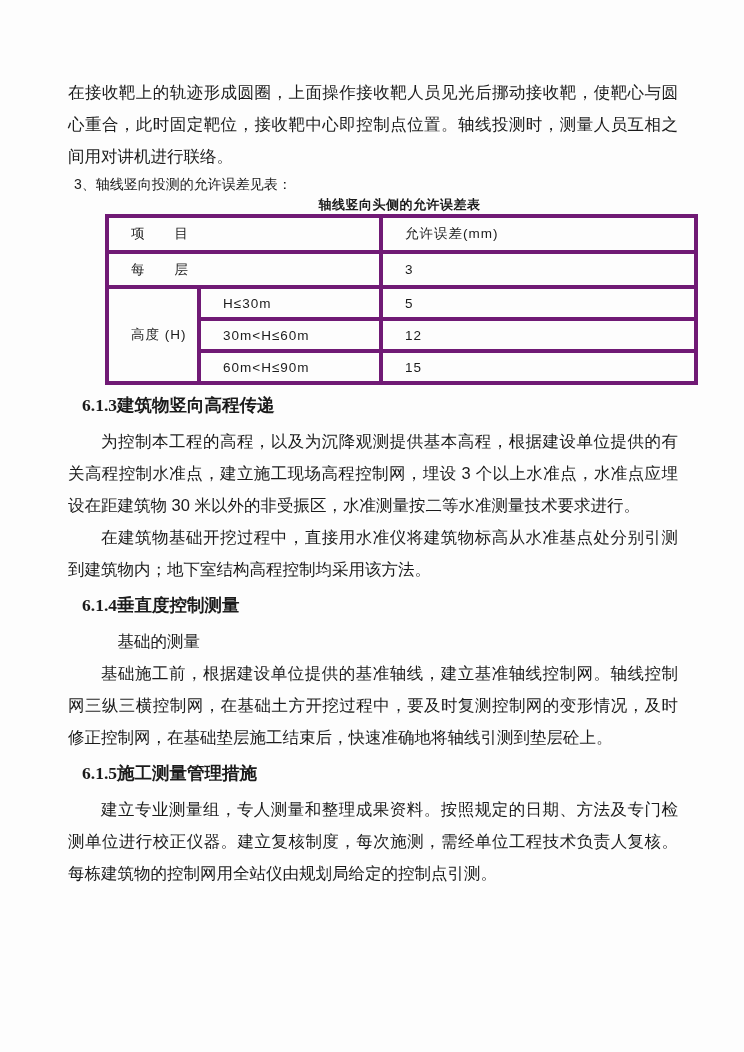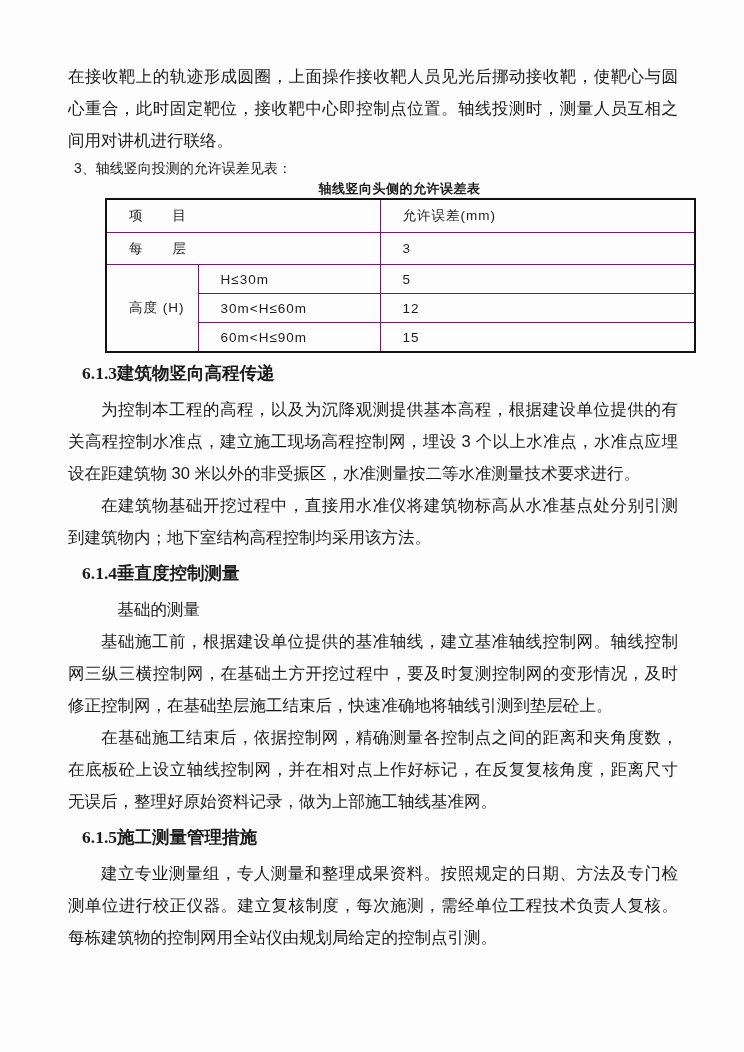--- a/index.html
+++ b/index.html
@@ -9,21 +9,21 @@
     height: 1052px;
     background: #fdfdfd;
     font-family: "Liberation Sans", sans-serif;
     color: #1b1b1b;
     overflow: hidden;
     margin: 0 auto;
   }
   .content {
     position: absolute;
     left: 68px;
-    top: 60px;
+    top: 76px;
     width: 610px;
   }
   p.body {
     font-size: 16.5px;
     line-height: 32px;
     text-align: justify;
     margin: 0;
   }
   p.indent { text-indent: 2em; }
   p.indent3 { text-indent: 3em; }
@@ -47,21 +47,21 @@
     letter-spacing: 0.5px;
   }
   table.tolerance {
     border-collapse: collapse;
     table-layout: fixed;
     width: 589px;
     margin-top: 2px;
     border: 2px solid #111;
   }
   table.tolerance td {
-    border: 1px solid #701a75;
+    border: 4px solid #701a75;
     font-size: 13.5px;
     padding: 0 4px 0 22px;
     vertical-align: middle;
     letter-spacing: 1px;
   }
   table.tolerance tr.r1 td { height: 32px; }
   table.tolerance tr.r2 td { height: 31px; }
   table.tolerance tr.r3 td, table.tolerance tr.r4 td, table.tolerance tr.r5 td { height: 28px; }
   h2.sec {
     font-size: 17.5px;
@@ -122,21 +122,20 @@
       <span class="num">6.1.3</span><span>建筑物竖向高程传递</span>
     </h2>
     <p class="body indent">为控制本工程的高程，以及为沉降观测提供基本高程，根据建设单位提供的有关高程控制水准点，建立施工现场高程控制网，埋设 3 个以上水准点，水准点应埋设在距建筑物 30 米以外的非受振区，水准测量按二等水准测量技术要求进行。</p>
     <p class="body indent">在建筑物基础开挖过程中，直接用水准仪将建筑物标高从水准基点处分别引测到建筑物内；地下室结构高程控制均采用该方法。</p>
 
     <h2 class="sec">
       <span class="num">6.1.4</span><span>垂直度控制测量</span>
     </h2>
     <p class="body indent3">基础的测量</p>
     <p class="body indent">基础施工前，根据建设单位提供的基准轴线，建立基准轴线控制网。轴线控制网三纵三横控制网，在基础土方开挖过程中，要及时复测控制网的变形情况，及时修正控制网，在基础垫层施工结束后，快速准确地将轴线引测到垫层砼上。</p>
-    <p class="body indent">在基础施工结束后，依据控制网，精确测量各控制点之间的距离和夹角度数，在底板砼上设立轴线控制网，并在相对点上作好标记，在反复复核角度，距离尺寸无误后，整理好原始资料记录，做为上部施工轴线基准网。</p>
 
     <h2 class="sec">
       <span class="num">6.1.5</span><span>施工测量管理措施</span>
     </h2>
     <p class="body indent">建立专业测量组，专人测量和整理成果资料。按照规定的日期、方法及专门检测单位进行校正仪器。建立复核制度，每次施测，需经单位工程技术负责人复核。每栋建筑物的控制网用全站仪由规划局给定的控制点引测。</p>
 
   </div>
 </div>
 
 </body></html>

